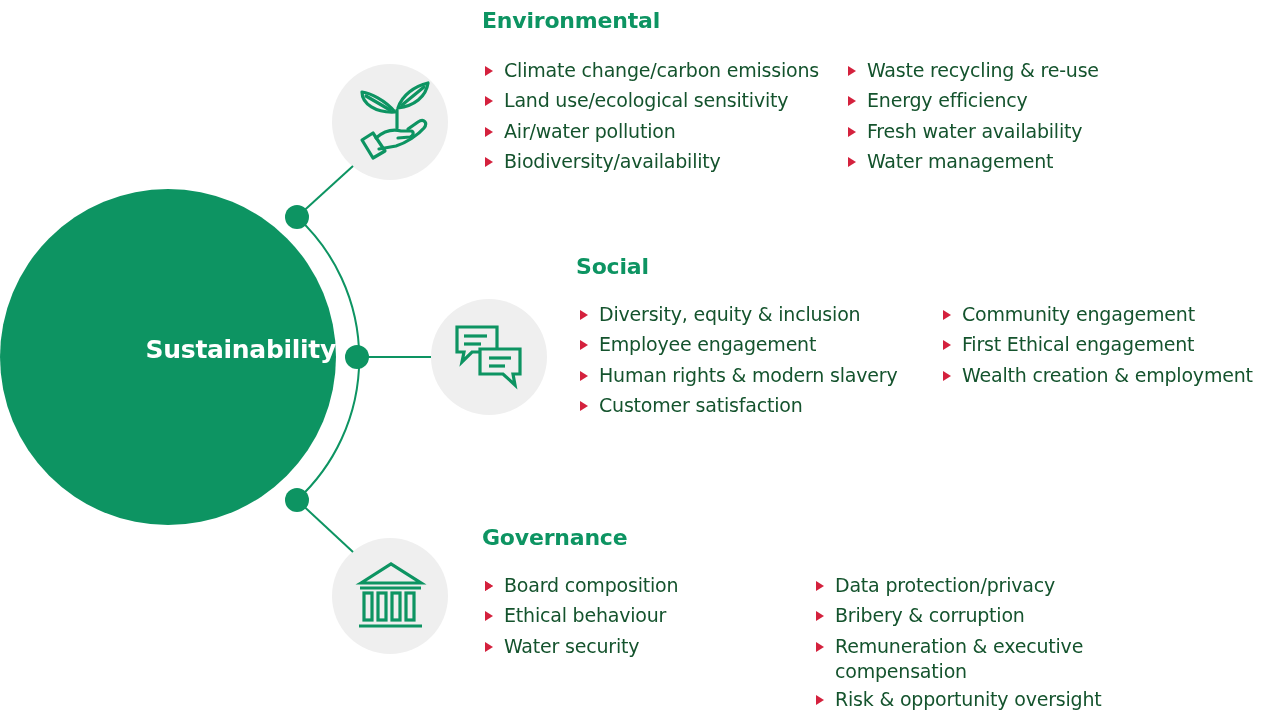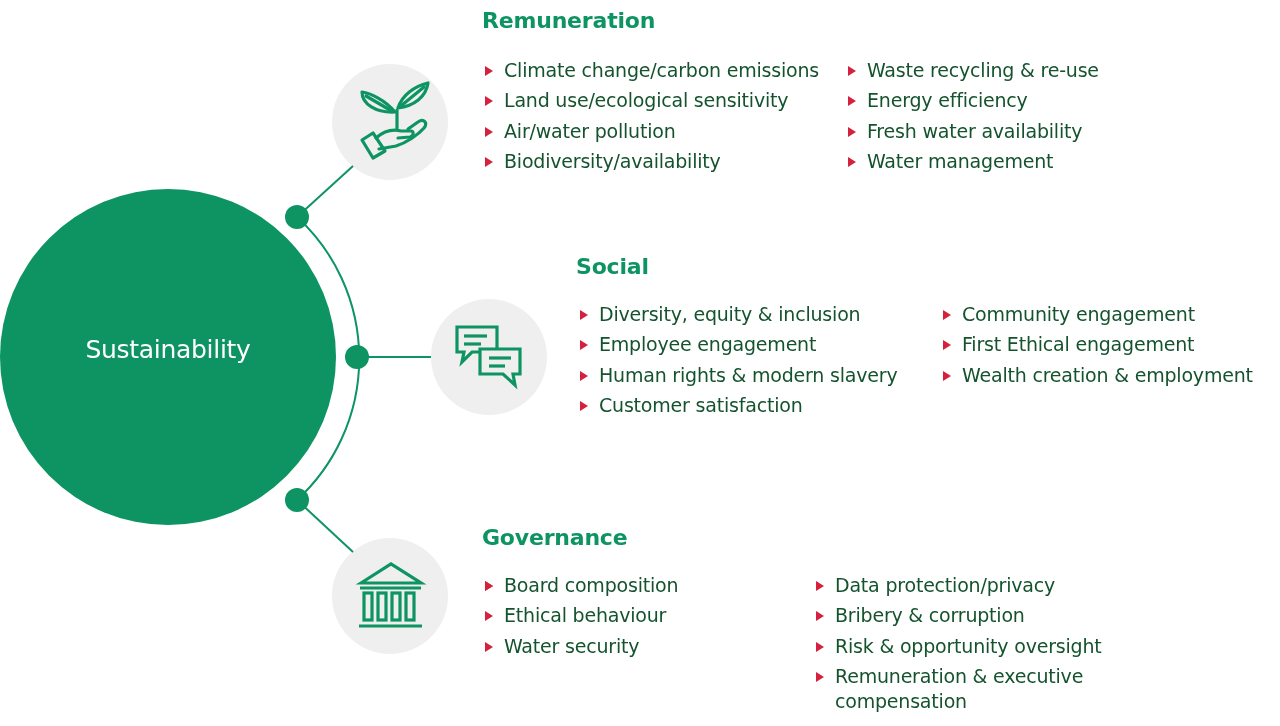--- a/index.html
+++ b/index.html
@@ -1,19 +1,19 @@
 <!DOCTYPE html>
 <html><head>
 <meta charset="utf-8">
 <style>
   html, body { margin:0; padding:0; background:#ffffff; }
   body { width:1280px; height:726px; position:relative; overflow:hidden; font-family:"DejaVu Sans", sans-serif; }
   .stage { position:absolute; left:0; top:0; width:1280px; height:726px; }
   svg.diagram { position:absolute; left:0; top:0; }
-  .hub-label { position:absolute; left:0; top:335px; width:336px; text-align:center; color:#ffffff; font-weight:normal; font-size:25px; font-family:"DejaVu Sans", sans-serif; letter-spacing:-0.3px; }
+  .hub-label { position:absolute; left:0; top:335px; width:336px; text-align:right; color:#ffffff; font-weight:bold; font-size:25px; font-family:"DejaVu Sans", sans-serif; letter-spacing:-0.3px; }
   .section-title { position:absolute; color:#0d9462; font-weight:bold; font-size:22px; letter-spacing:-0.2px; }
   .list { position:absolute; margin:0; padding:0; list-style:none; }
   .list li { position:relative; padding-left:20px; font-size:19px; line-height:30.4px; color:#14532d; white-space:nowrap; letter-spacing:-0.2px; }
   .list li .bullet { position:absolute; left:1px; top:11px; width:0; height:0; border-top:5px solid transparent; border-bottom:5px solid transparent; border-left:8px solid #d4213d; }
   .list li .wrap { display:inline-block; white-space:normal; line-height:25px; vertical-align:top; padding-top:3px; }
 </style>
 </head>
 <body>
 
 <div class="stage">
@@ -67,21 +67,21 @@
       <rect x="378" y="593" width="8" height="27"></rect>
       <rect x="392" y="593" width="8" height="27"></rect>
       <rect x="406" y="593" width="8" height="27"></rect>
       <line x1="360" y1="588" x2="421" y2="588"></line>
       <line x1="359" y1="626" x2="422" y2="626"></line>
     </g>
   </svg>
 
   <div class="hub-label">Sustainability</div>
 
-  <div class="section-title" style="left:482px; top:8px;">Remuneration</div>
+  <div class="section-title" style="left:482px; top:8px;">Environmental</div>
   <ul class="list" style="left:484px; top:55px;">
     <li><span class="bullet"></span><span>Climate change/carbon emissions</span></li>
     <li><span class="bullet"></span><span>Land use/ecological sensitivity</span></li>
     <li><span class="bullet"></span><span>Air/water pollution</span></li>
     <li><span class="bullet"></span><span>Biodiversity/availability</span></li>
   </ul>
   <ul class="list" style="left:847px; top:55px;">
     <li><span class="bullet"></span><span>Waste recycling &amp; re-use</span></li>
     <li><span class="bullet"></span><span>Energy efficiency</span></li>
     <li><span class="bullet"></span><span>Fresh water availability</span></li>
@@ -104,17 +104,17 @@
   <div class="section-title" style="left:482px; top:525px;">Governance</div>
   <ul class="list" style="left:484px; top:570px;">
     <li><span class="bullet"></span></li>
     <li><span class="bullet"></span><span>Board composition</span></li>
     <li><span class="bullet"></span><span>Ethical behaviour</span></li>
     <li><span class="bullet"></span><span>Water security</span></li>
   </ul>
   <ul class="list" style="left:815px; top:570px;">
     <li><span class="bullet"></span><span>Data protection/privacy</span></li>
     <li><span class="bullet"></span><span>Bribery &amp; corruption</span></li>
+    <li><span class="bullet"></span><span class="wrap" style="width:270px;">Remuneration &amp; executive compensation</span></li>
     <li><span class="bullet"></span><span>Risk &amp; opportunity oversight</span></li>
-    <li><span class="bullet"></span><span class="wrap" style="width:270px;">Remuneration &amp; executive compensation</span></li>
   </ul>
 
 </div>
 
 </body></html>

